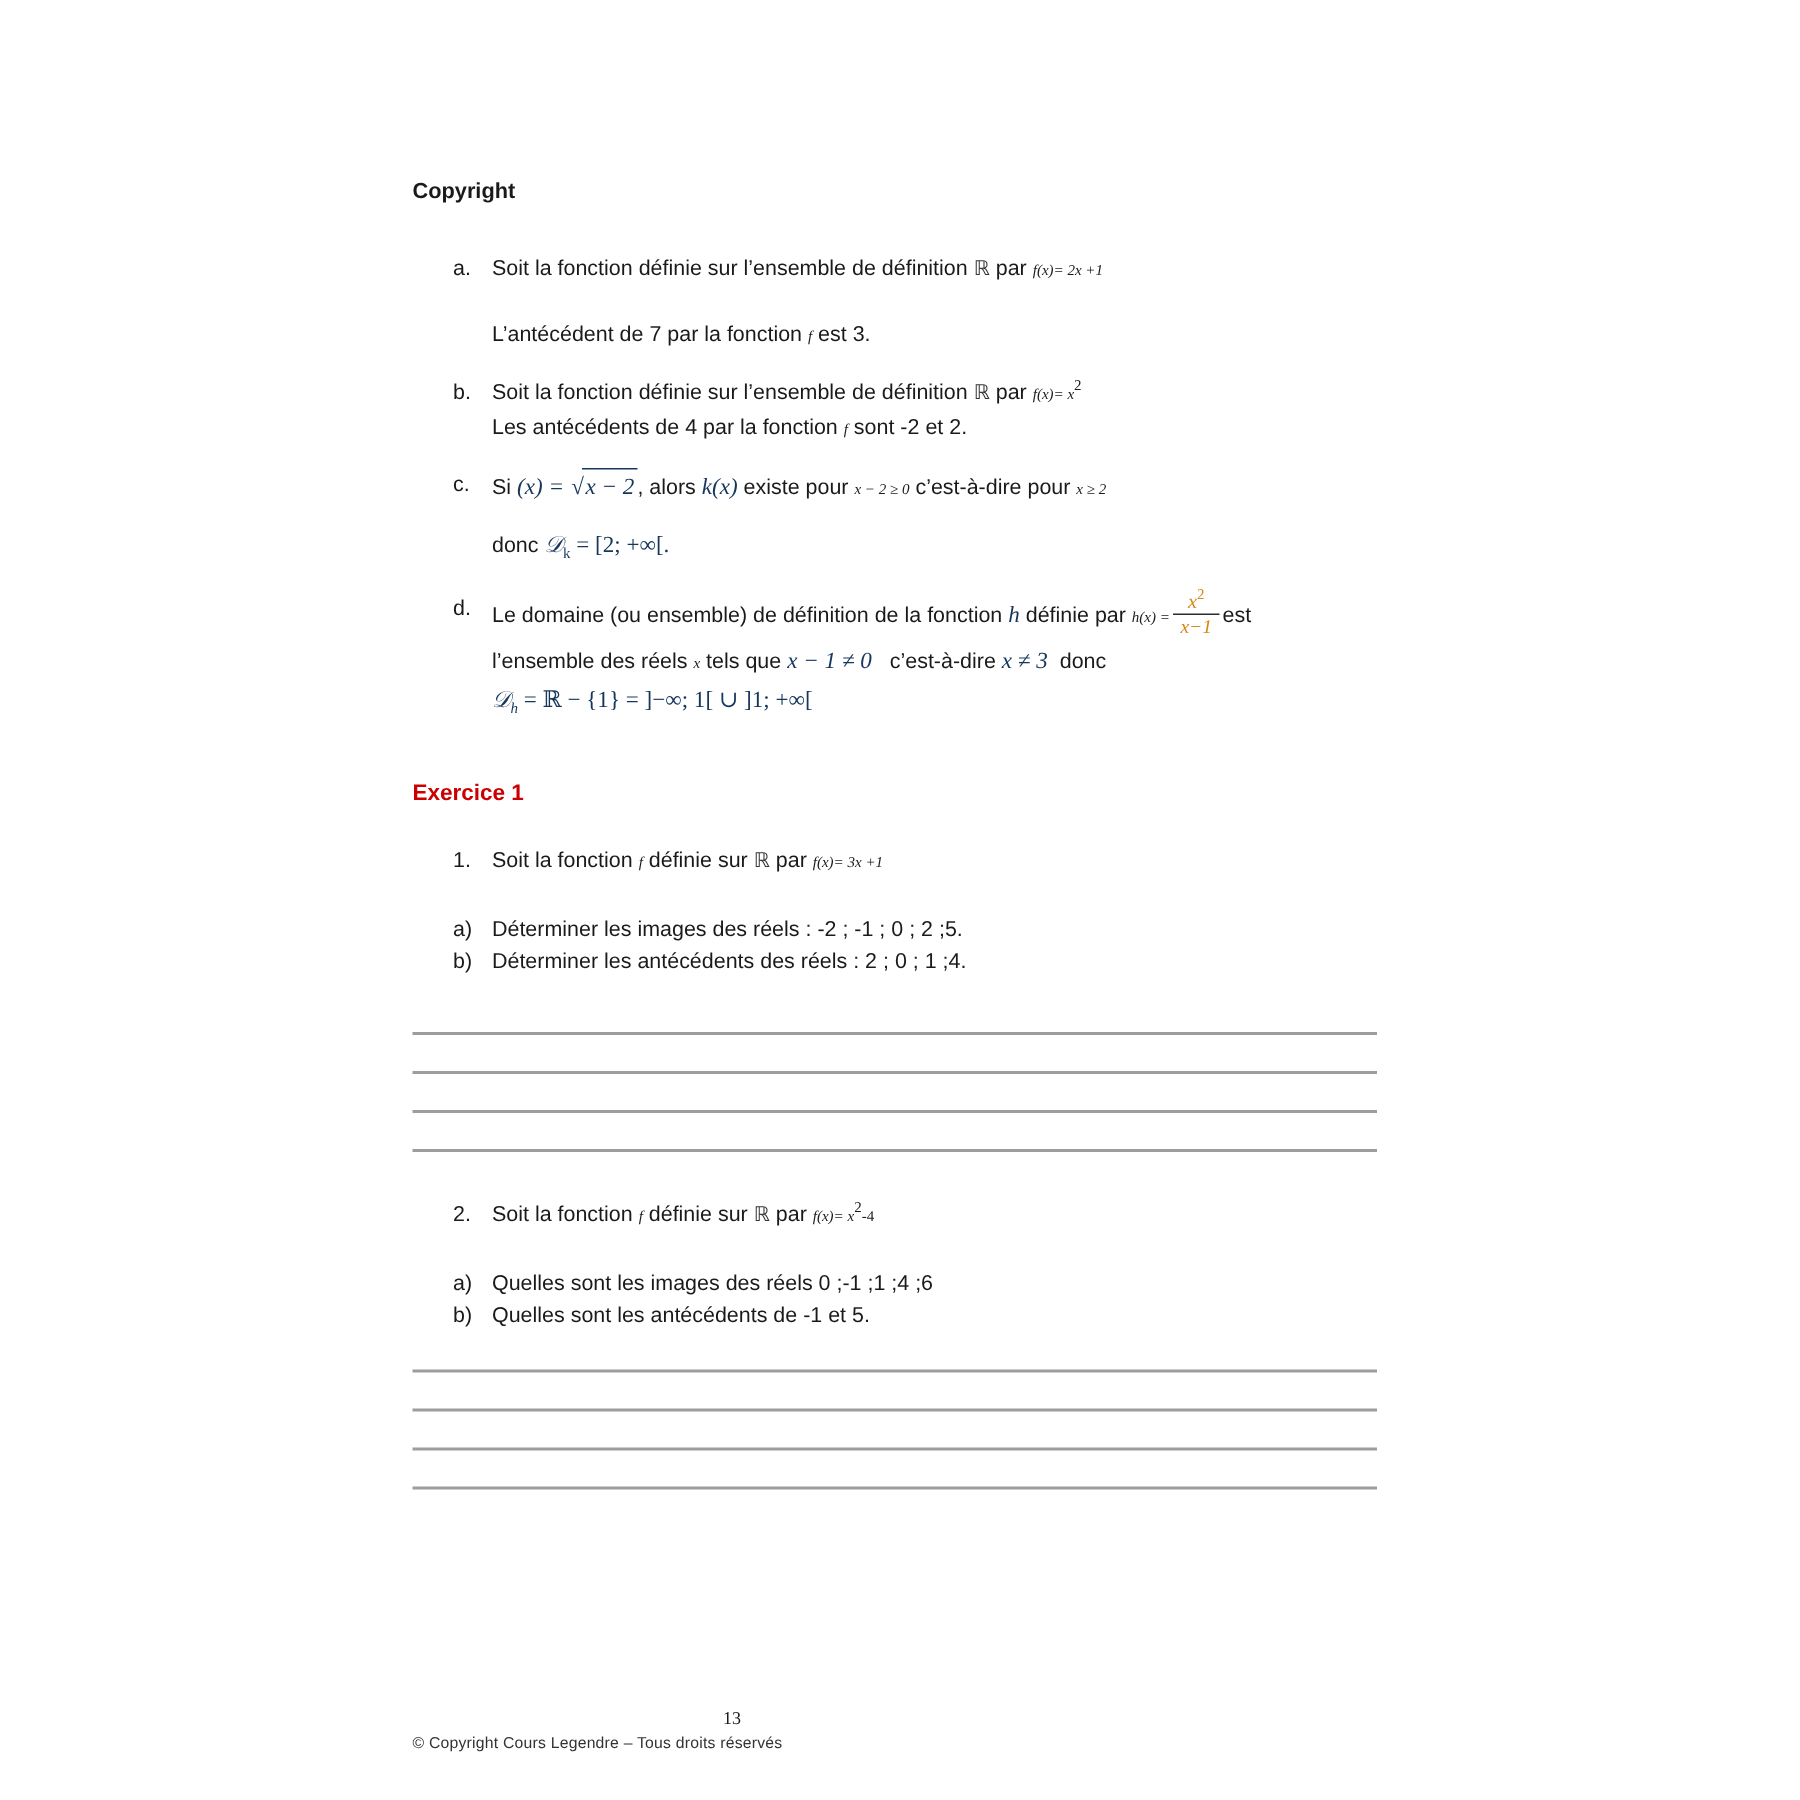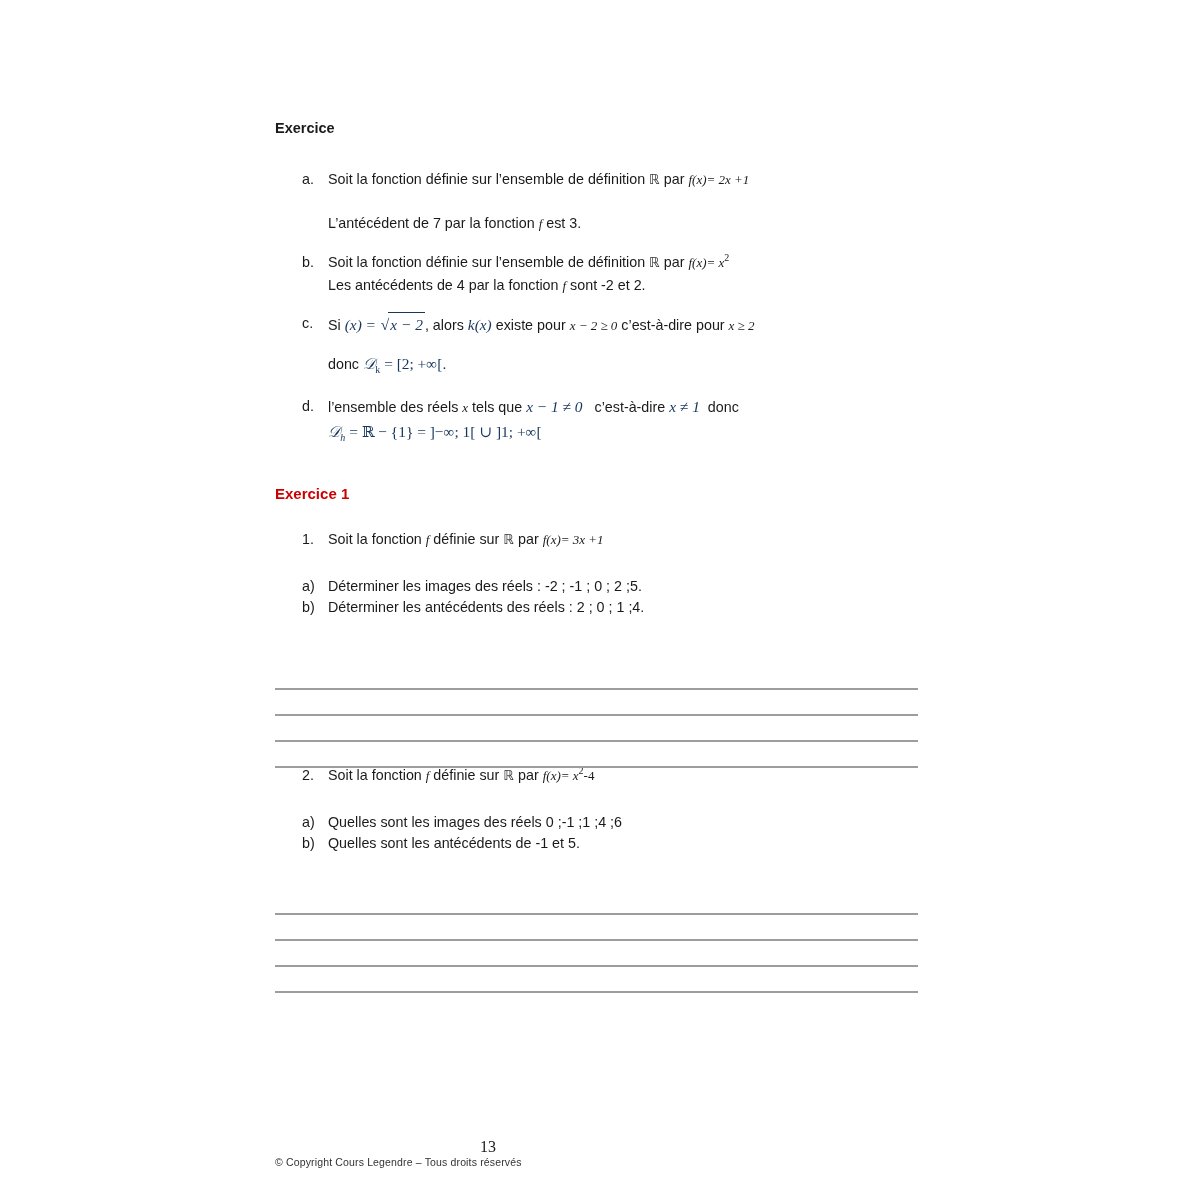--- a/index.html
+++ b/index.html
@@ -118,21 +118,21 @@
     margin: 0 0 7px 0;
   }
   .item p:last-child { margin-bottom: 0; }
 
   .gap-sm { height: 7px; }
 
   
   .m {
     font-family: "Liberation Serif", "DejaVu Serif", serif;
     font-style: italic;
-    font-size: 13px;
+    font-size: 10px;
     color: #1a1a1a;
     white-space: nowrap;
   }
   .m.up { font-style: normal; }
   .m-b {
     font-family: "Liberation Serif", "DejaVu Serif", serif;
     font-size: 15.4px;
     color: #16365c;
     white-space: nowrap;
   }
@@ -236,42 +236,42 @@
   .rule + .rule { margin-top: 24px; }
 
   
   .footer-page {
     position: absolute;
     left: 0;
     top: 1138px;
     width: 976px;
     text-align: center;
     font-family: "Liberation Serif", "DejaVu Serif", serif;
-    font-size: 16px;
+    font-size: 12px;
     color: #1a1a1a;
   }
   .footer-copy {
     position: absolute;
     left: 275px;
     top: 1156px;
     font-size: 10.5px;
     color: #333333;
     letter-spacing: .15px;
     white-space: nowrap;
   }
 </style>
 </head>
 <body>
 
 <div class="page">
 
 
   <div class="content">
 
-    <div class="section-title">Exercice</div>
+    <div class="section-title">Copyright</div>
 
     <ul class="list">
 
       <li class="item" style="margin-bottom:16px;">
         <span class="marker">a.</span>
         <p><span>Soit la fonction définie sur l’ensemble de définition </span><span class="rset">ℝ</span><span> par </span><span class="m">f(x)= 2x +1</span></p>
         <div class="gap-sm"></div>
         <div class="gap-sm"></div>
         <p><span>L’antécédent de 7 par la fonction </span><span class="m">f</span><span> est 3.</span></p>
       </li>
@@ -284,21 +284,22 @@
 
       <li class="item" style="margin-bottom:18px;">
         <span class="marker">c.</span>
         <p><span>Si </span><span class="m-b"><i>(x) = </i></span><span class="m-b sqrt">√<span class="radicand"><i>x − 2</i></span></span><span>, alors </span><span class="m-b"><i>k(x)</i></span><span> existe pour </span><span class="m">x − 2 ≥ 0</span><span> c’est-à-dire pour </span><span class="m">x ≥ 2</span></p>
         <div class="gap-sm"></div>
         <p><span>donc </span><span class="m-b"><i>𝒟</i><sub class="sm">k</sub><span> = [2; +∞[.</span></span></p>
       </li>
 
       <li class="item" style="margin-bottom:0;">
         <span class="marker">d.</span>
-        <p style="margin-bottom:1px;"><span>l’ensemble des réels </span><span class="m">x</span><span> tels que </span><span class="m-b"><i>x − 1 ≠ 0</i></span><span>&nbsp;&nbsp;&nbsp;</span><span>c’est-à-dire </span><span class="m-b"><i>x ≠ 1</i></span><span>&nbsp;&nbsp;</span><span>donc</span></p>
+        <p style="margin-bottom:2px;"><span>Le domaine (ou ensemble) de définition de la fonction </span><span class="m-b"><i>h</i></span><span> définie par </span><span class="m">h(x) =</span><span class="frac"><span class="num m-o"><i>x</i><sup class="sm">2</sup></span><span class="den m-o"><i>x−1</i></span></span><span>est</span></p>
+        <p style="margin-bottom:1px;"><span>l’ensemble des réels </span><span class="m">x</span><span> tels que </span><span class="m-b"><i>x − 1 ≠ 0</i></span><span>&nbsp;&nbsp;&nbsp;</span><span>c’est-à-dire </span><span class="m-b"><i>x ≠ 3</i></span><span>&nbsp;&nbsp;</span><span>donc</span></p>
         <p><span class="m-b"><i>𝒟</i><sub class="sm"><i>h</i></sub><span> = ℝ − {1} = ]−∞; 1[ ∪ ]1; +∞[</span></span></p>
       </li>
     </ul>
 
     <div class="exercise-title" style="margin-top:40px;">Exercice 1</div>
 
     <ul class="qlist" style="margin-top:26px;">
       <li class="qitem">
         <span class="marker">1.</span>
         <span>Soit la fonction </span><span class="m">f</span><span> définie sur </span><span class="rset">ℝ</span><span> par </span><span class="m">f(x)=  3x +1</span>

